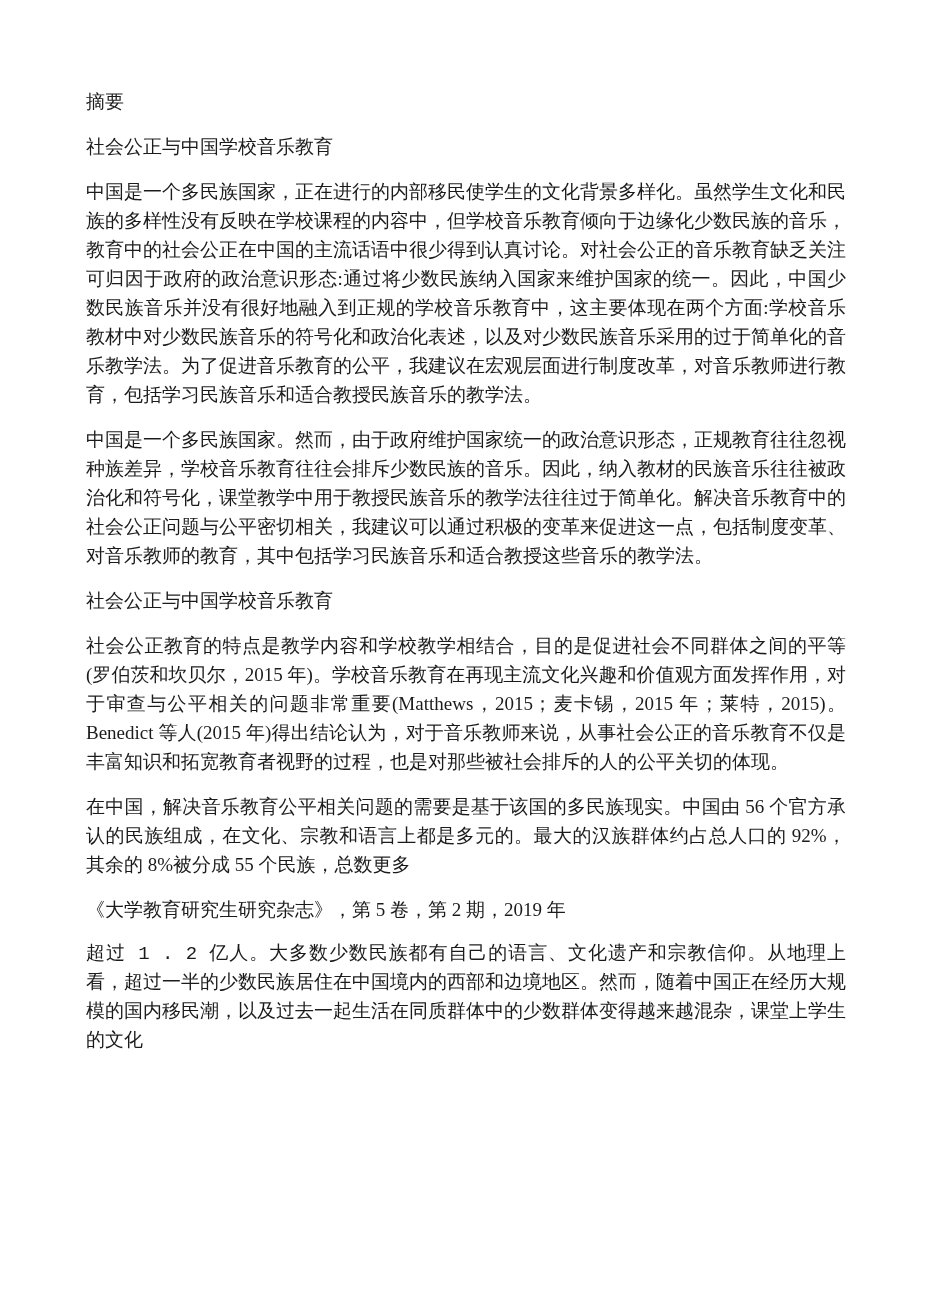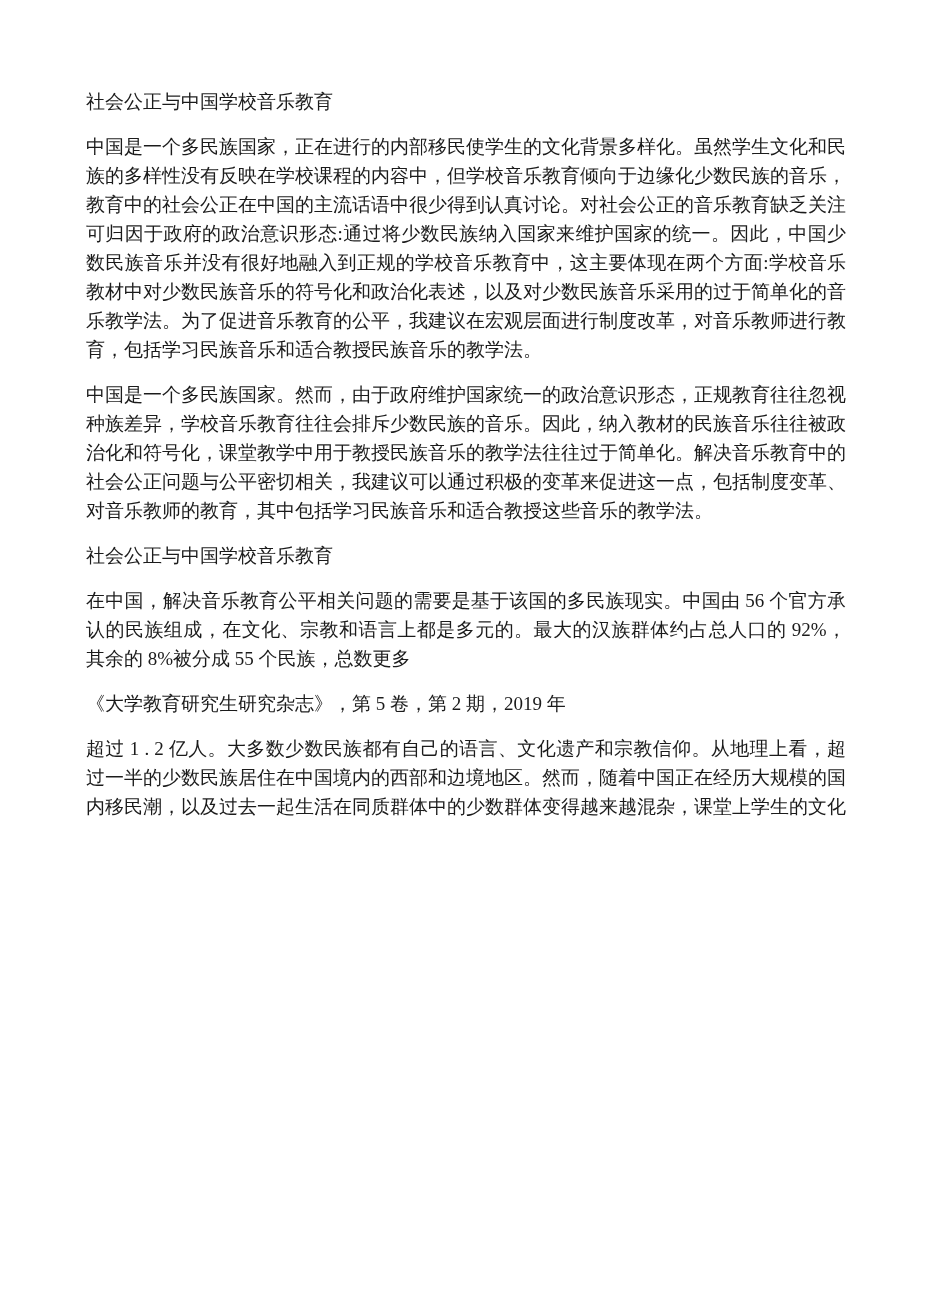--- a/index.html
+++ b/index.html
@@ -26,38 +26,41 @@
   }
   .doc-line {
     text-align: left;
   }
   .doc-para {
     text-align: justify;
     text-justify: inter-ideograph;
   }
   .doc-block:last-child {
     margin-bottom: 16px;
+    font-family: Liberation Mono, monospace;
   }
 </style>
 </head>
 <body>
 
 <div class="page">
 
+  <div class="doc-block doc-line">摘要</div>
 
   <div class="doc-block doc-line">社会公正与中国学校音乐教育</div>
 
 
   <div class="doc-block doc-para">中国是一个多民族国家，正在进行的内部移民使学生的文化背景多样化。虽然学生文化和民族的多样性没有反映在学校课程的内容中，但学校音乐教育倾向于边缘化少数民族的音乐，教育中的社会公正在中国的主流话语中很少得到认真讨论。对社会公正的音乐教育缺乏关注可归因于政府的政治意识形态:通过将少数民族纳入国家来维护国家的统一。因此，中国少数民族音乐并没有很好地融入到正规的学校音乐教育中，这主要体现在两个方面:学校音乐教材中对少数民族音乐的符号化和政治化表述，以及对少数民族音乐采用的过于简单化的音乐教学法。为了促进音乐教育的公平，我建议在宏观层面进行制度改革，对音乐教师进行教育，包括学习民族音乐和适合教授民族音乐的教学法。</div>
 
   <div class="doc-block doc-para">中国是一个多民族国家。然而，由于政府维护国家统一的政治意识形态，正规教育往往忽视种族差异，学校音乐教育往往会排斥少数民族的音乐。因此，纳入教材的民族音乐往往被政治化和符号化，课堂教学中用于教授民族音乐的教学法往往过于简单化。解决音乐教育中的社会公正问题与公平密切相关，我建议可以通过积极的变革来促进这一点，包括制度变革、对音乐教师的教育，其中包括学习民族音乐和适合教授这些音乐的教学法。</div>
 
   <div class="doc-block doc-line">社会公正与中国学校音乐教育</div>
 
 
+  <div class="doc-block doc-para">社会公正教育的特点是教学内容和学校教学相结合，目的是促进社会不同群体之间的平等(罗伯茨和坎贝尔，2015 年)。学校音乐教育在再现主流文化兴趣和价值观方面发挥作用，对于审查与公平相关的问题非常重要(Matthews，2015；麦卡锡，2015 年；莱特，2015)。Benedict 等人(2015 年)得出结论认为，对于音乐教师来说，从事社会公正的音乐教育不仅是丰富知识和拓宽教育者视野的过程，也是对那些被社会排斥的人的公平关切的体现。</div>
 
   <div class="doc-block doc-para">在中国，解决音乐教育公平相关问题的需要是基于该国的多民族现实。中国由 56 个官方承认的民族组成，在文化、宗教和语言上都是多元的。最大的汉族群体约占总人口的 92%，其余的 8%被分成 55 个民族，总数更多</div>
 
   <div class="doc-block doc-line">《大学教育研究生研究杂志》，第 5 卷，第 2 期，2019 年</div>
 
 
   <div class="doc-block doc-para">超过 1 . 2 亿人。大多数少数民族都有自己的语言、文化遗产和宗教信仰。从地理上看，超过一半的少数民族居住在中国境内的西部和边境地区。然而，随着中国正在经历大规模的国内移民潮，以及过去一起生活在同质群体中的少数群体变得越来越混杂，课堂上学生的文化</div>
 
 </div>
 

